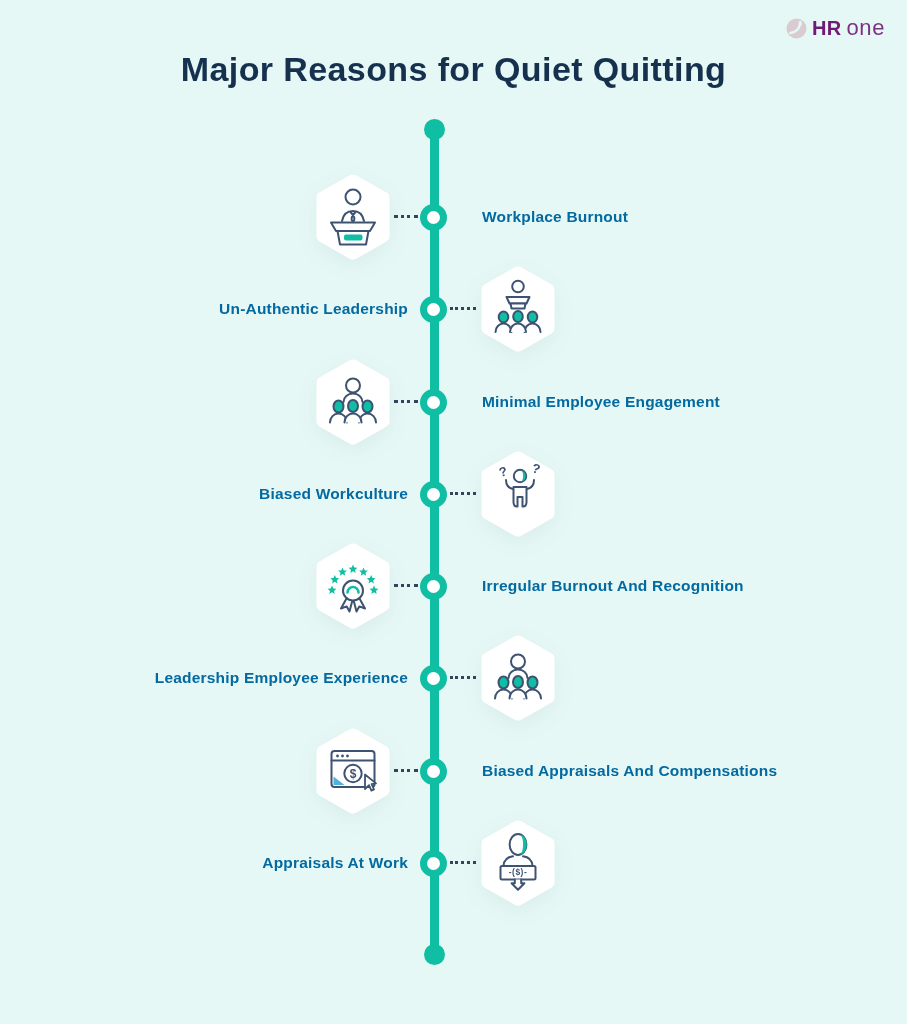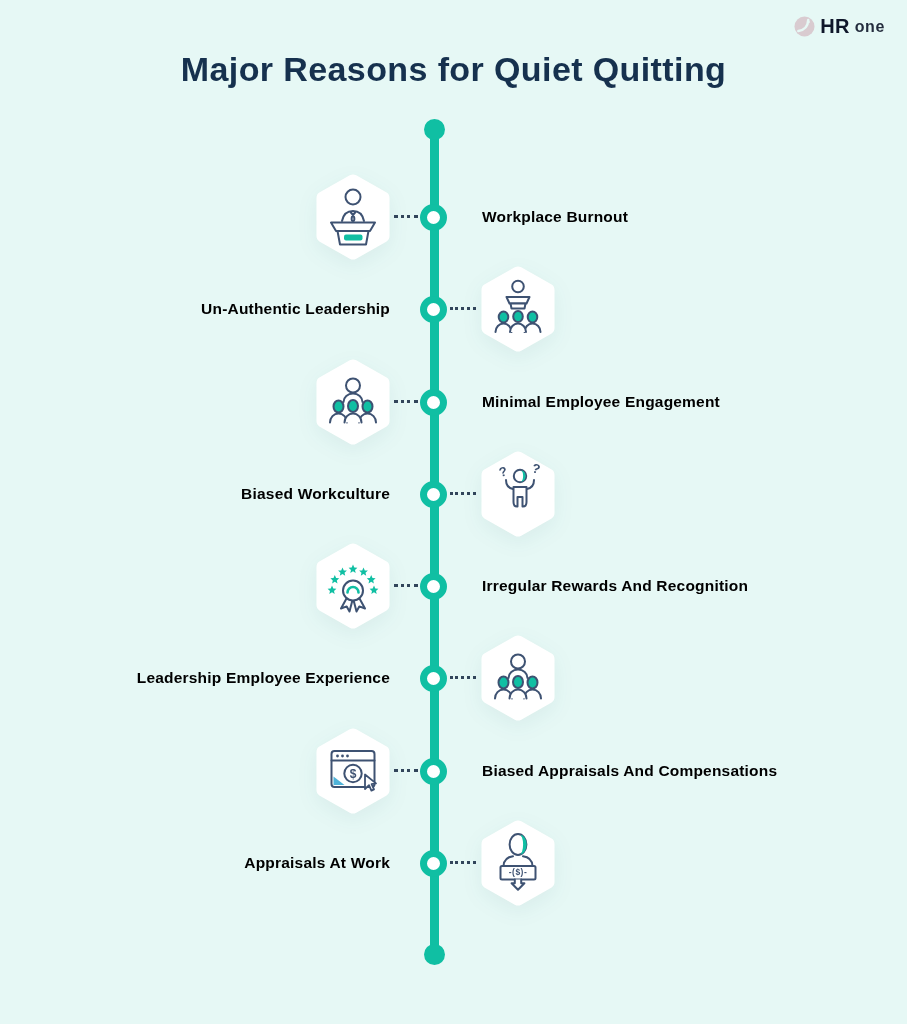--- a/index.html
+++ b/index.html
@@ -1,44 +1,44 @@
 <!DOCTYPE html>
 <html><head>
 <meta charset="utf-8">
 <style>
   html,body{margin:0;padding:0;background:#e6f8f5;}
   .canvas{position:relative;width:907px;height:1024px;background:#e6f8f5;overflow:hidden;
           font-family:"Liberation Sans","DejaVu Sans",sans-serif;}
 
   
-  .logo{position:absolute;top:15px;right:22px;display:flex;align-items:center;gap:5px;color:#0f172a;}
+  .logo{position:absolute;top:15px;right:22px;display:flex;align-items:center;gap:5px;color:#701a75;}
   .logo .hr{font-weight:bold;font-size:20px;letter-spacing:.3px;}
-  .logo .one{font-weight:bold;font-size:16px;letter-spacing:.6px;opacity:.9;}
+  .logo .one{font-weight:normal;font-size:22px;letter-spacing:.6px;opacity:.9;}
 
   
   .title{position:absolute;top:50px;left:0;width:100%;margin:0;text-align:center;
          font-size:34px;font-weight:bold;color:#16314e;letter-spacing:.4px;}
 
   
   .tline{position:absolute;left:429.5px;top:130px;width:9px;height:825px;background:#10bfa3;}
   .tdot{position:absolute;left:423.5px;width:21px;height:21px;border-radius:50%;background:#10bfa3;}
   .tdot.top{top:119px;}
   .tdot.bottom{top:944px;}
 
   
   .row{position:absolute;left:0;width:907px;height:0;}
   .node{position:absolute;left:420px;top:-13px;width:27px;height:27px;box-sizing:border-box;
         border:7px solid #10bfa3;border-radius:50%;background:#fff;}
   .connector{position:absolute;top:-2px;border-top:3px dotted #32455b;height:0;}
   .connector.cl{left:394px;width:24px;}
   .connector.cr{left:450px;width:26px;}
   .label{position:absolute;top:-11px;line-height:22px;font-size:15.5px;font-weight:bold;
-         color:#000000;letter-spacing:.2px;white-space:nowrap;}
+         color:#0369a1;letter-spacing:.2px;white-space:nowrap;}
   .label.lr{left:482px;}
-  .label.ll{right:517px;}
+  .label.ll{right:499px;}
 
   
   .hex{position:absolute;width:78px;height:86px;top:-43px;filter:drop-shadow(0 6px 10px rgba(20,60,90,.06));}
   .hex.hl{left:314px;}
   .hex.hrt{left:479px;}
   .hexbg{position:absolute;left:0;top:0;}
   .ic{position:absolute;left:4px;top:8px;}
 
   
   .s{stroke:#3e5272;stroke-width:2;fill:none;stroke-linecap:round;stroke-linejoin:round;}
@@ -172,21 +172,21 @@
         <path class="tf" transform="translate(53.2,28.5)" d="M0,-4.4 L1.3,-1.4 L4.4,-1.2 L2,0.9 L2.7,4 L0,2.3 L-2.7,4 L-2,0.9 L-4.4,-1.2 L-1.3,-1.4 Z"></path>
         <path class="tf" transform="translate(56,39)" d="M0,-4.4 L1.3,-1.4 L4.4,-1.2 L2,0.9 L2.7,4 L0,2.3 L-2.7,4 L-2,0.9 L-4.4,-1.2 L-1.3,-1.4 Z"></path>
         <path class="s sw" d="M28.5,47.5 L23,57.5 L28.7,55.4 L31.5,60.5 L34.5,49"></path>
         <path class="s sw" d="M41.5,47.5 L47,57.5 L41.3,55.4 L38.5,60.5 L35.5,49"></path>
         <circle class="s sw" cx="35" cy="39.5" r="10"></circle>
         <path class="ts" d="M29.5,41.5 a5.5,5.5 0 0 1 11,0"></path>
       </svg>
     </div>
     <div class="connector cl"></div>
     <div class="node"></div>
-    <div class="label lr">Irregular Rewards And Recognition</div>
+    <div class="label lr">Irregular Burnout And Recognition</div>
   </div>
 
   <div class="row" style="top:678px">
     <div class="label ll">Leadership Employee Experience</div>
     <div class="node"></div>
     <div class="connector cr"></div>
     <div class="hex hrt">
       <svg class="hexbg" width="78" height="86" viewBox="0 0 78 86">
           <polygon points="39,7 69,24 69,62 39,79 9,62 9,24" fill="#fff" stroke="#fff" stroke-width="13" stroke-linejoin="round"></polygon>
         </svg>

